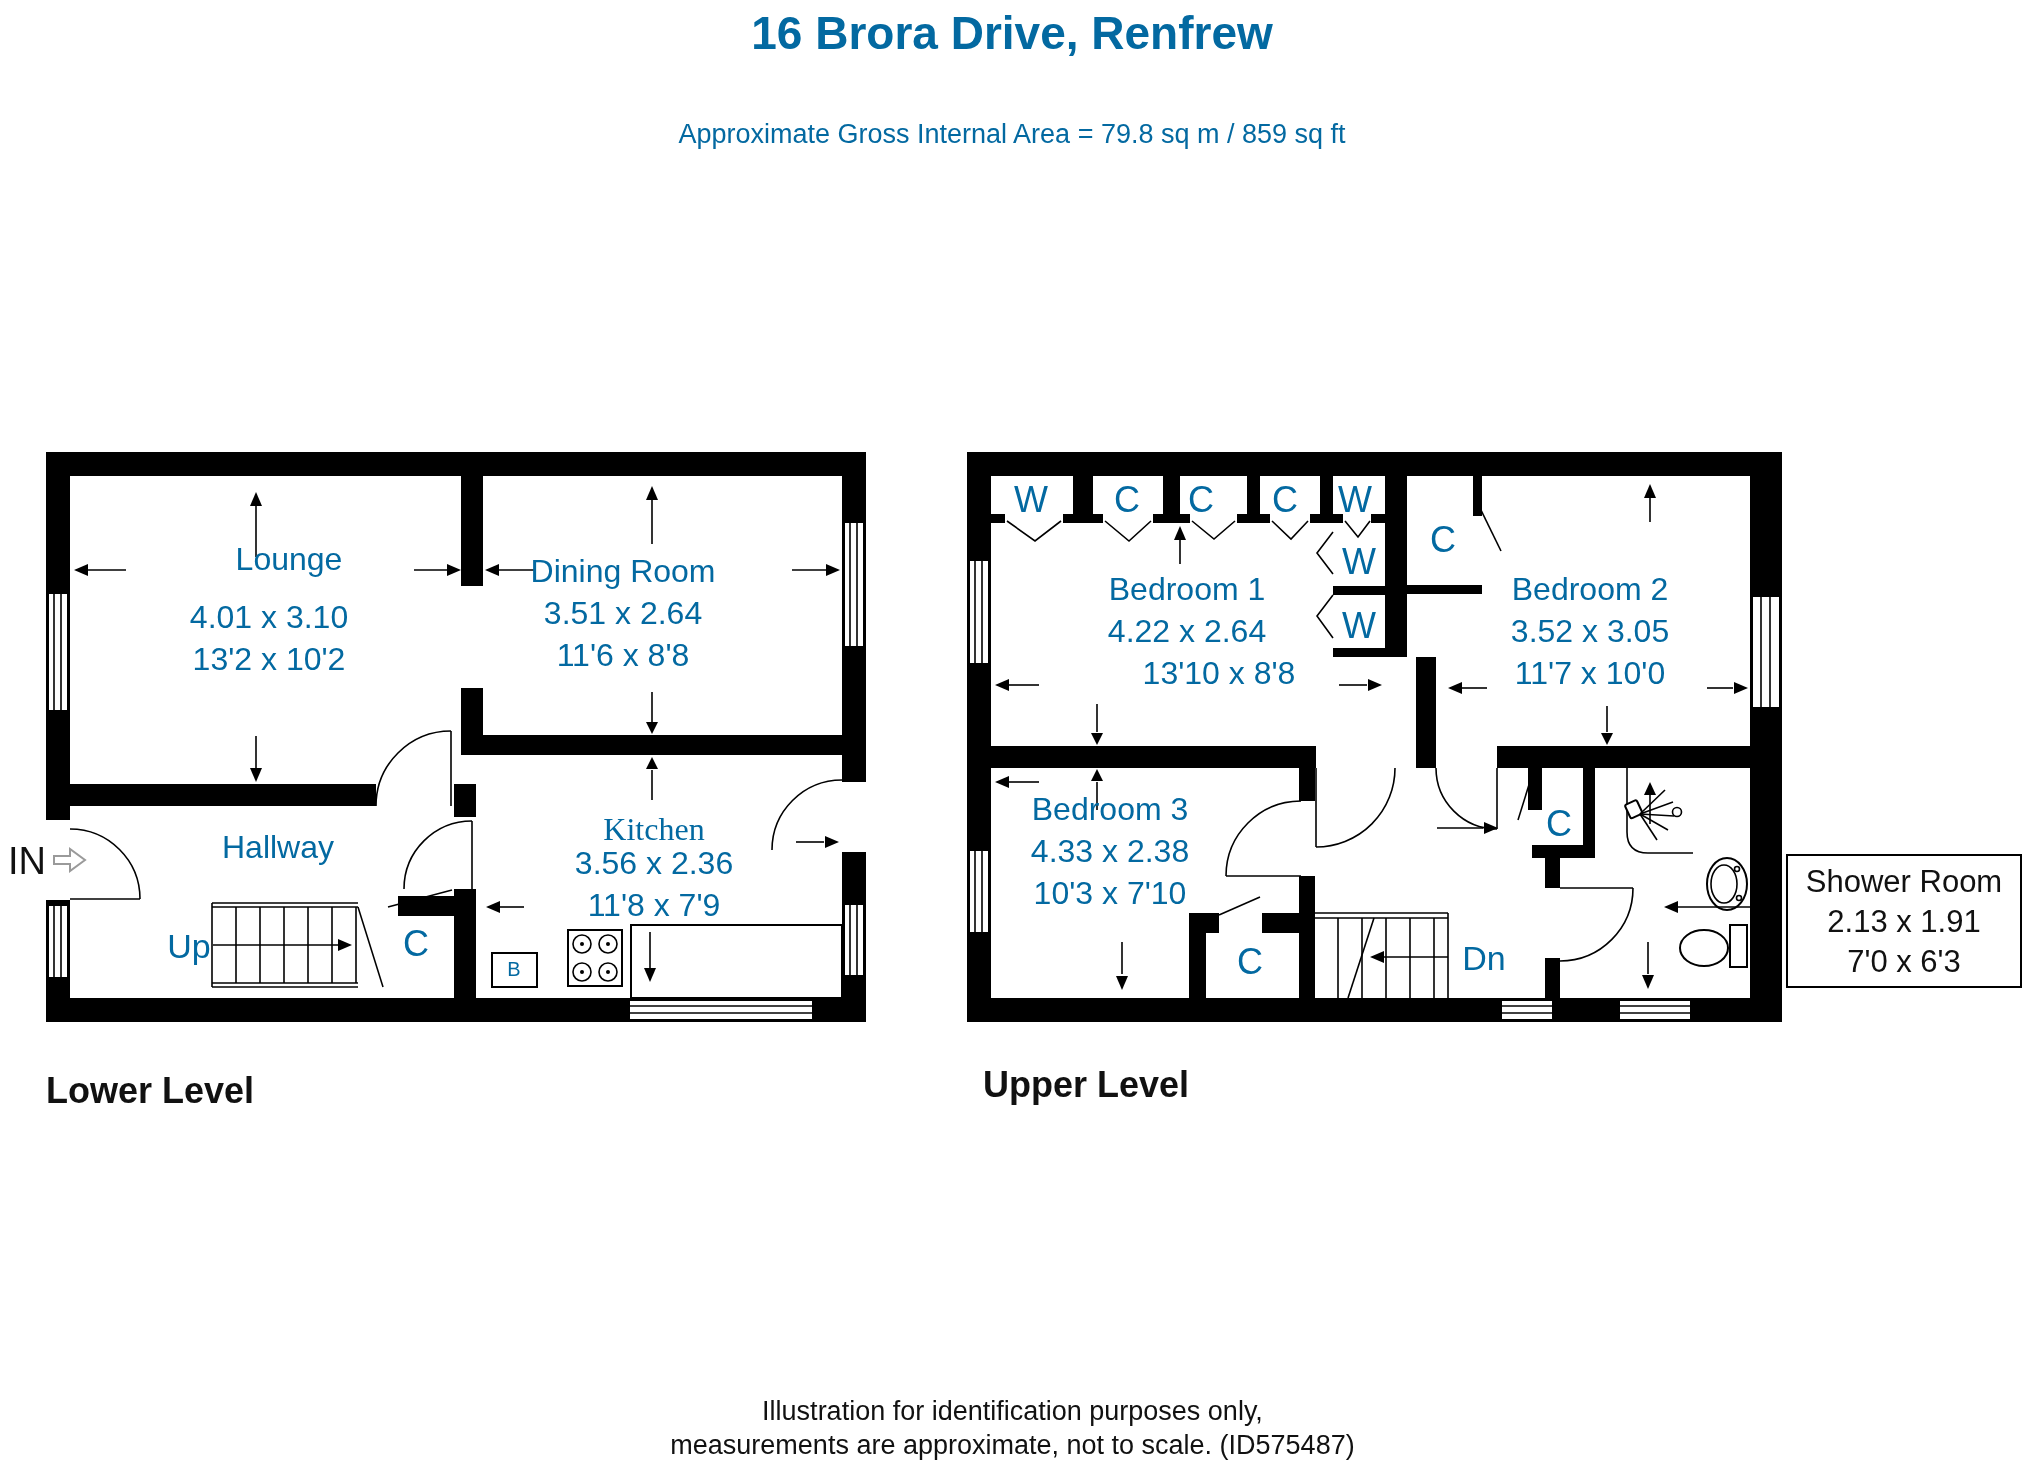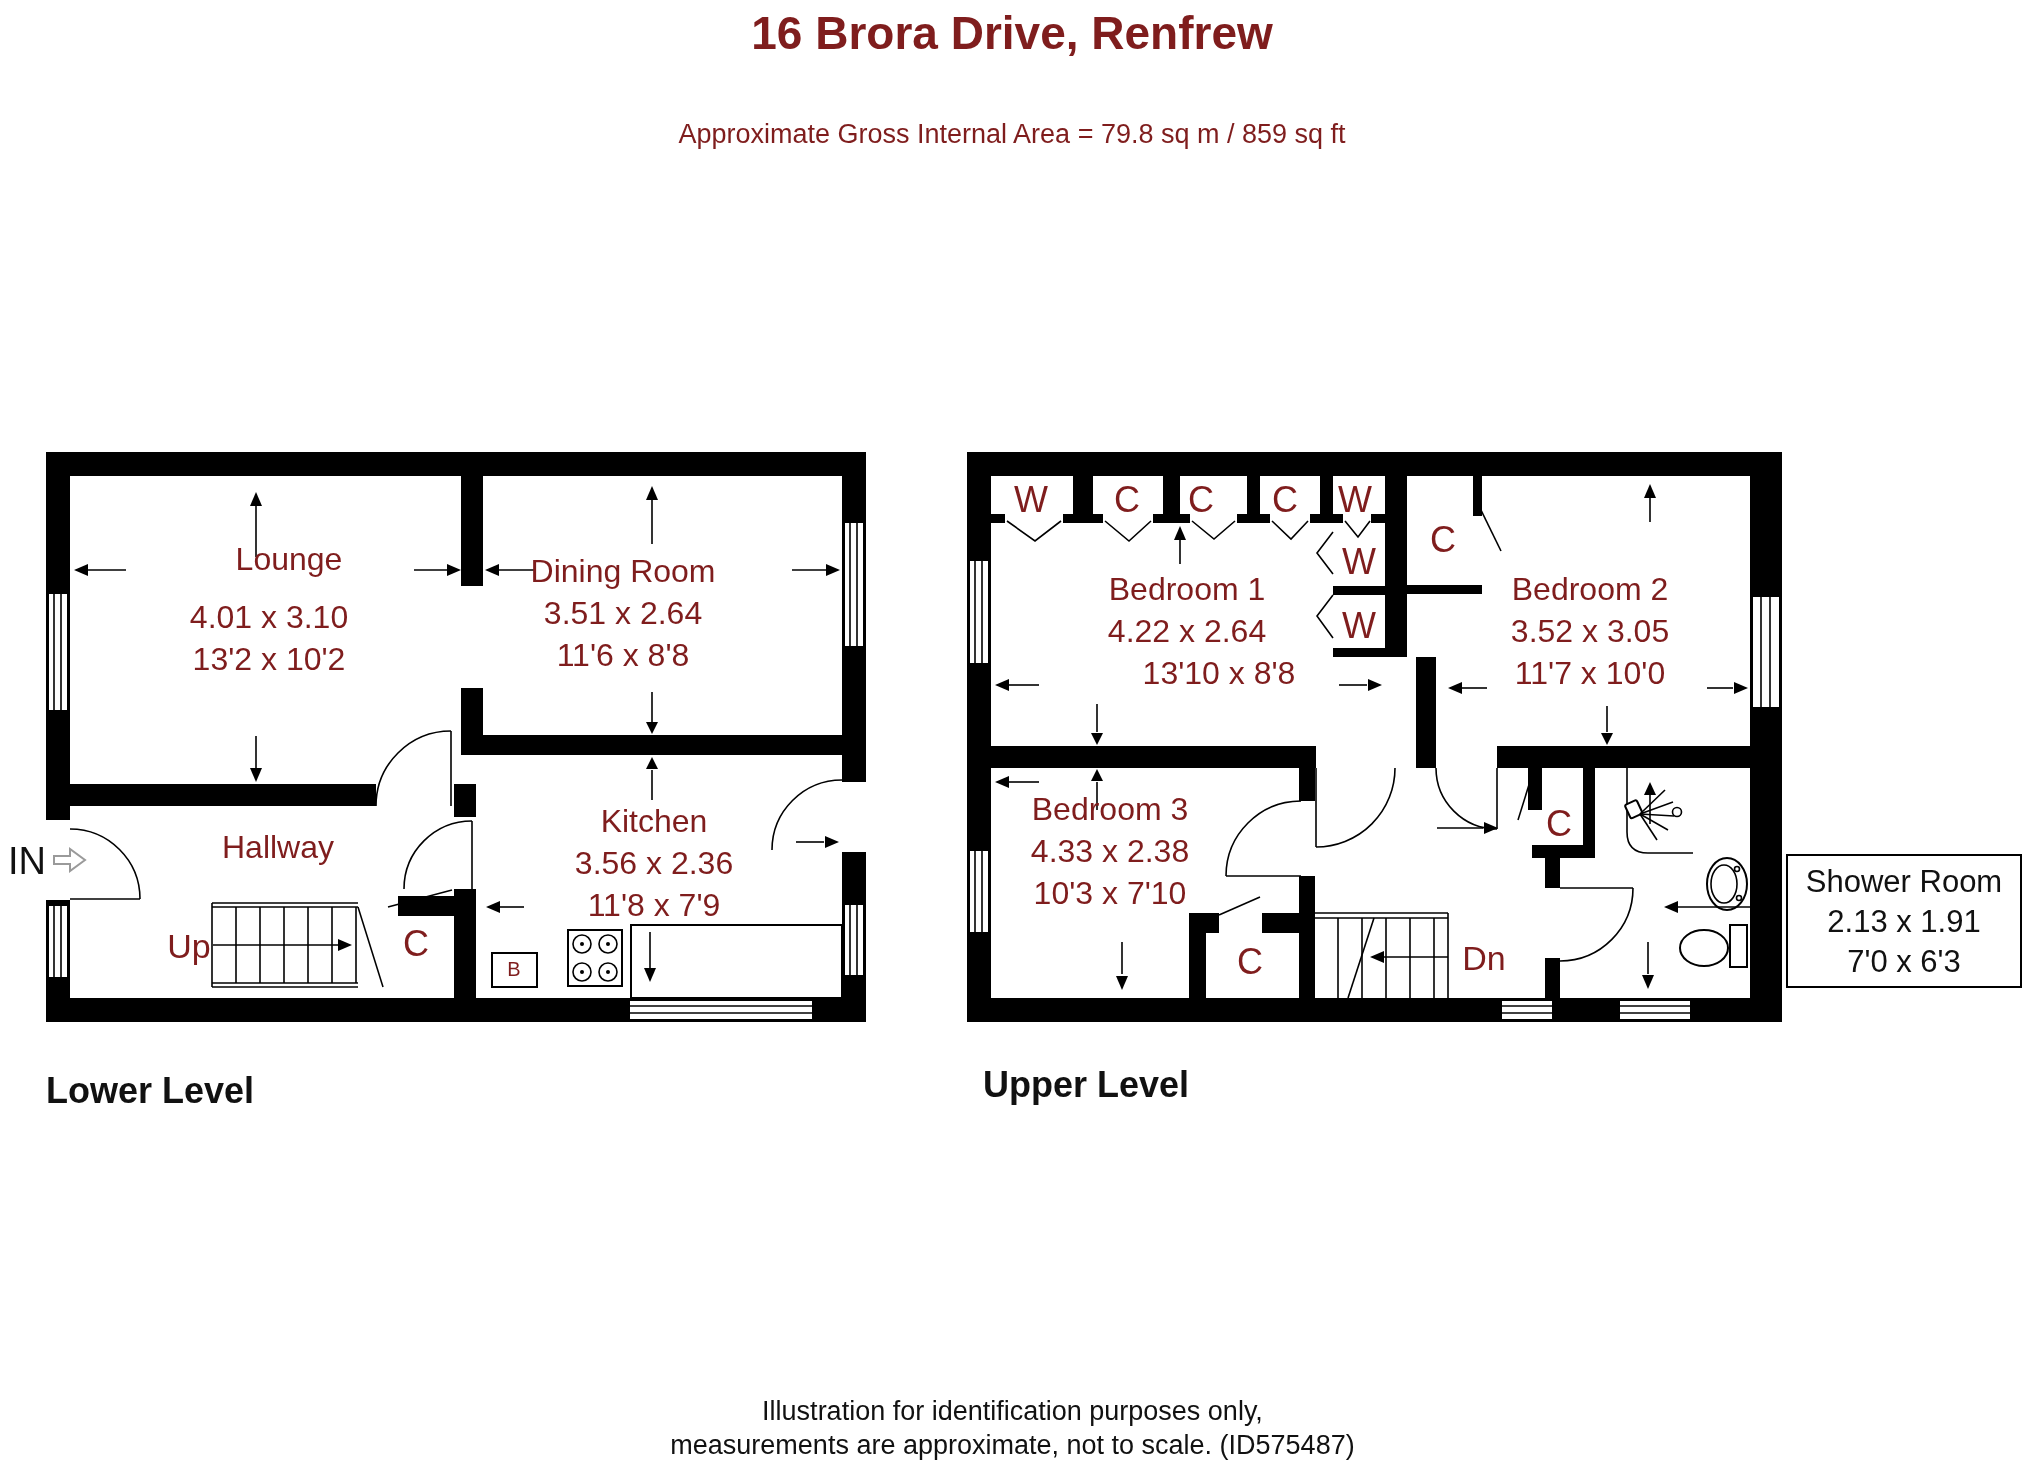--- a/index.html
+++ b/index.html
@@ -1,19 +1,19 @@
 <!DOCTYPE html>
 <html><head>
 <meta charset="utf-8">
 <style>
   html,body{margin:0;padding:0;background:#fff;}
   #canvas{position:relative;width:2025px;height:1475px;background:#fff;overflow:hidden;
           font-family:"Liberation Sans", sans-serif;color:#111;}
   .abs{position:absolute;}
-  .lbl{position:absolute;transform:translateX(-50%);white-space:nowrap;font-size:32px;line-height:1.1;color:#7f1d1d;}
+  .lbl{position:absolute;transform:translateX(-50%);white-space:nowrap;font-size:32px;line-height:1.1;color:#0369a1;}
   .big{font-size:46px;font-weight:bold;}
   .area{font-size:27px;}
   .lev{position:absolute;font-size:36px;font-weight:bold;white-space:nowrap;}
   .wc{font-size:36px;}
   .updn{font-size:34px;}
   .tiny{font-size:20px;}
   .foot{position:absolute;left:0;width:2025px;text-align:center;font-size:27px;}
   .in{position:absolute;font-size:38px;}
   svg{position:absolute;left:0;top:0;}
   .wall{fill:#000;stroke:none;}
@@ -143,21 +143,21 @@
           <polygon class="head" points="779,384 793,390 779,396"></polygon>
       </g>
     </svg>
 
     <div class="lbl" style="left:223px;top:90px;margin-left:20px;">Lounge</div>
     <div class="lbl" style="left:223px;top:148px;">4.01 x 3.10</div>
     <div class="lbl" style="left:223px;top:190px;">13'2 x 10'2</div>
     <div class="lbl" style="left:577px;top:102px;">Dining Room</div>
     <div class="lbl" style="left:577px;top:144px;">3.51 x 2.64</div>
     <div class="lbl" style="left:577px;top:186px;">11'6 x 8'8</div>
-    <div class="lbl" style="left:608px;top:352px;">Kitchen</div>
+    <div class="lbl" style="left:608px;top:360px;font-family:Liberation Serif, serif;">Kitchen</div>
     <div class="lbl" style="left:608px;top:394px;">3.56 x 2.36</div>
     <div class="lbl" style="left:608px;top:436px;">11'8 x 7'9</div>
     <div class="lbl" style="left:232px;top:378px;">Hallway</div>
     <div class="lbl updn" style="left:143px;top:476px;">Up</div>
     <div class="lbl wc" style="left:370px;top:472px;">C</div>
     <div class="lbl tiny" style="left:468px;top:506px;">B</div>
   </div>
 
   <div class="in" style="left:8px;top:840px;">IN</div>
   <svg class="abs" style="left:52px;top:846px;" width="38" height="30">

